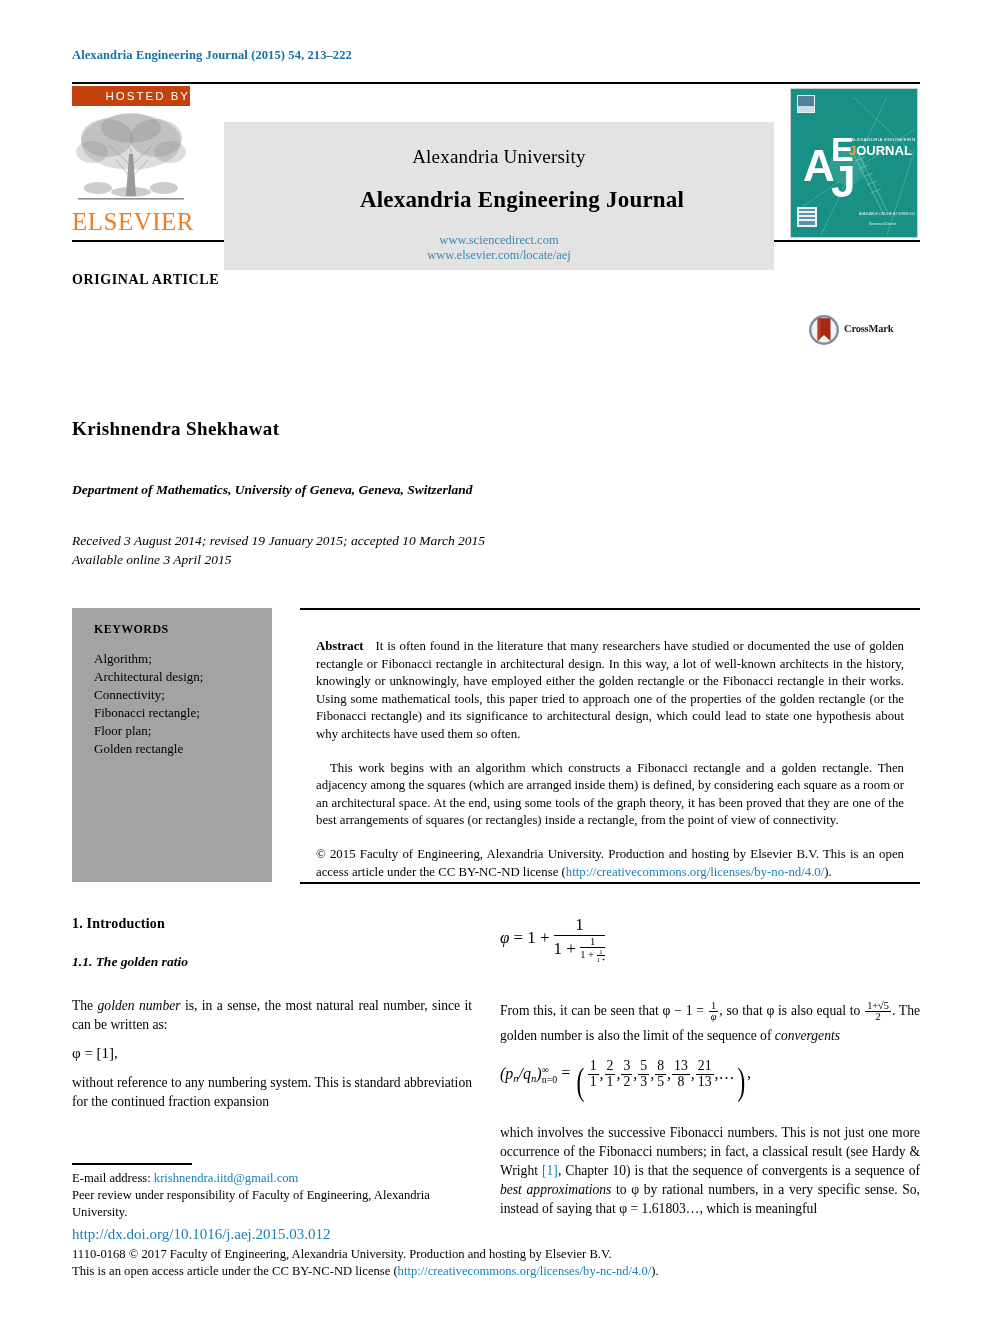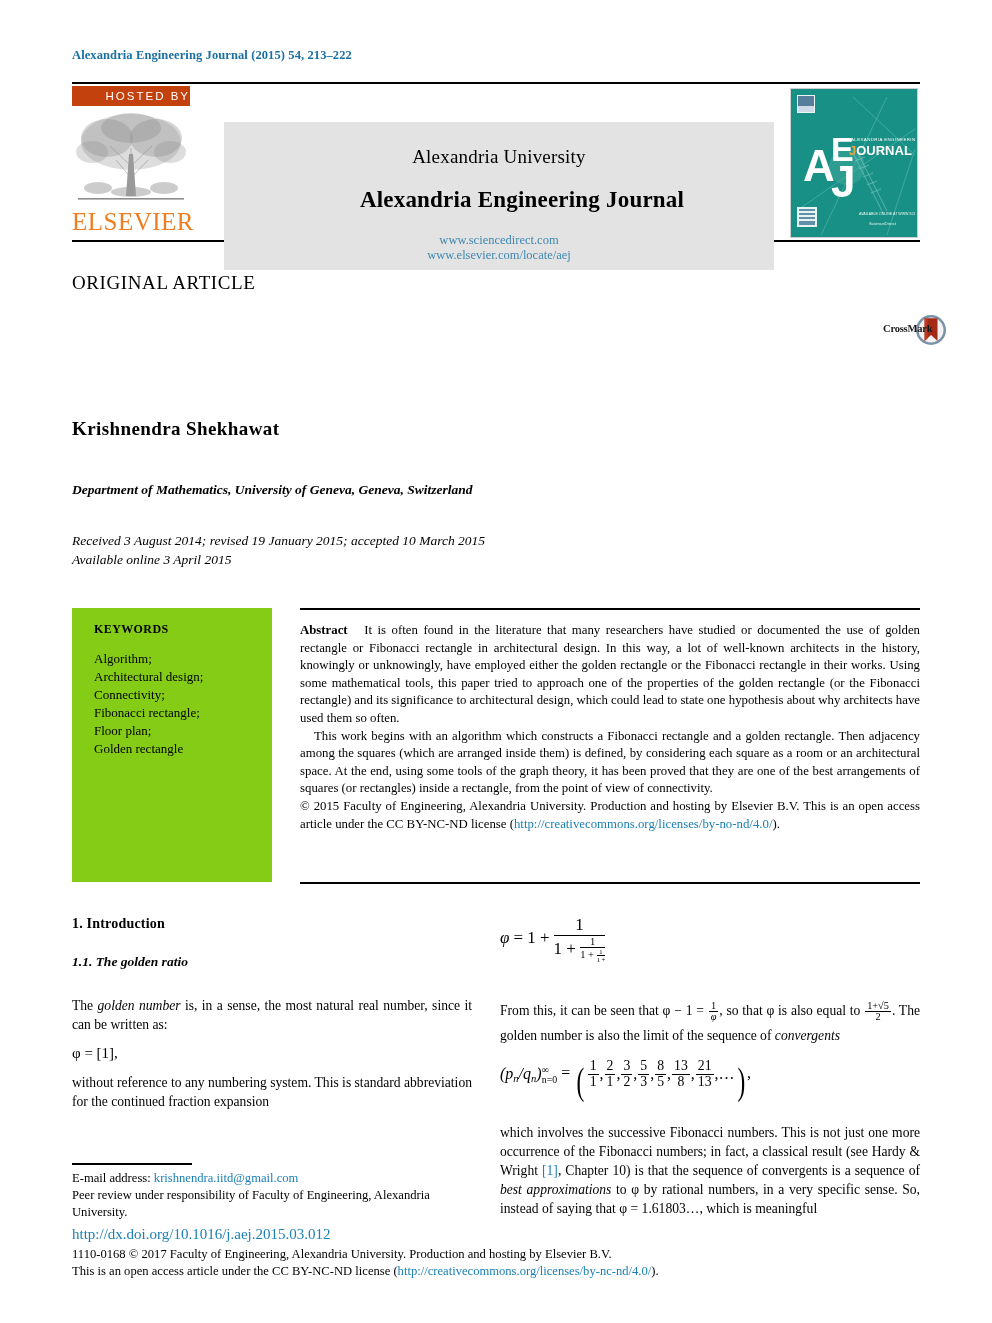--- a/index.html
+++ b/index.html
@@ -125,41 +125,40 @@
     border: 1px solid #cfcfcf;
     background: #189086;
     overflow: hidden;
   }
 
   
   .orig-article {
     position: absolute;
     left: 72px;
     top: 272px;
-    font-size: 19px;
-    font-weight: normal;
+    font-size: 14px;
+    font-weight: bold;
     letter-spacing: 0.6px;
   }
   .article-title {
     position: absolute;
     left: 72px;
     top: 308px;
     width: 730px;
     font-size: 25.5px;
     font-weight: bold;
     line-height: 36px;
     letter-spacing: -0.1px;
   }
   .crossmark {
     position: absolute;
-    left: 847px;
+    left: 808px;
     top: 314px;
     width: 100px;
     height: 32px;
-    text-align: right;
   }
   .crossmark-label {
     position: absolute;
     left: 36px;
     top: 9px;
     font-family: "Liberation Serif", serif;
     font-size: 10.5px;
     font-weight: bold;
     color: #1a1a1a;
     letter-spacing: -0.2px;
@@ -190,21 +189,21 @@
     font-style: italic;
   }
 
   
   .kw-panel {
     position: absolute;
     left: 72px;
     top: 608px;
     width: 200px;
     height: 274px;
-    background: #84cc16;
+    background: #a3a3a3;
   }
   .kw-title {
     position: absolute;
     left: 22px;
     top: 14px;
     font-size: 12px;
     font-weight: bold;
     letter-spacing: 0.4px;
   }
   .kw-list {
@@ -233,21 +232,21 @@
   }
   .abstract {
     position: absolute;
     left: 300px;
     top: 622px;
     width: 620px;
     font-size: 12.8px;
     line-height: 17.6px;
     text-align: justify;
   }
-  .abstract p { margin: 0; }
+  .abstract p { margin: 16px; }
   .abstract .p-indent { text-indent: 14px; }
   .abs-label { font-weight: bold; }
   .lnk { color: #1a7fb5; }
 
   
   .col-left {
     position: absolute;
     left: 72px;
     top: 916px;
     width: 400px;

